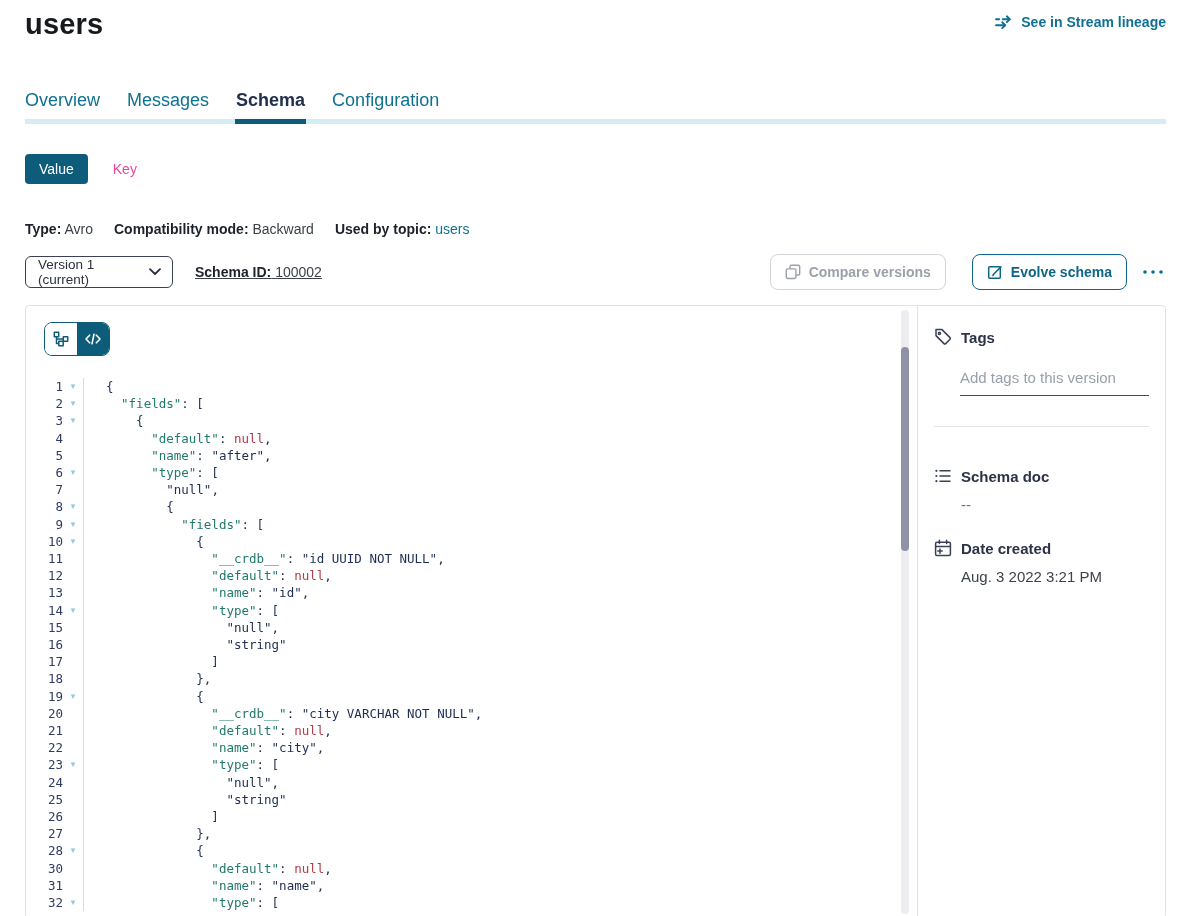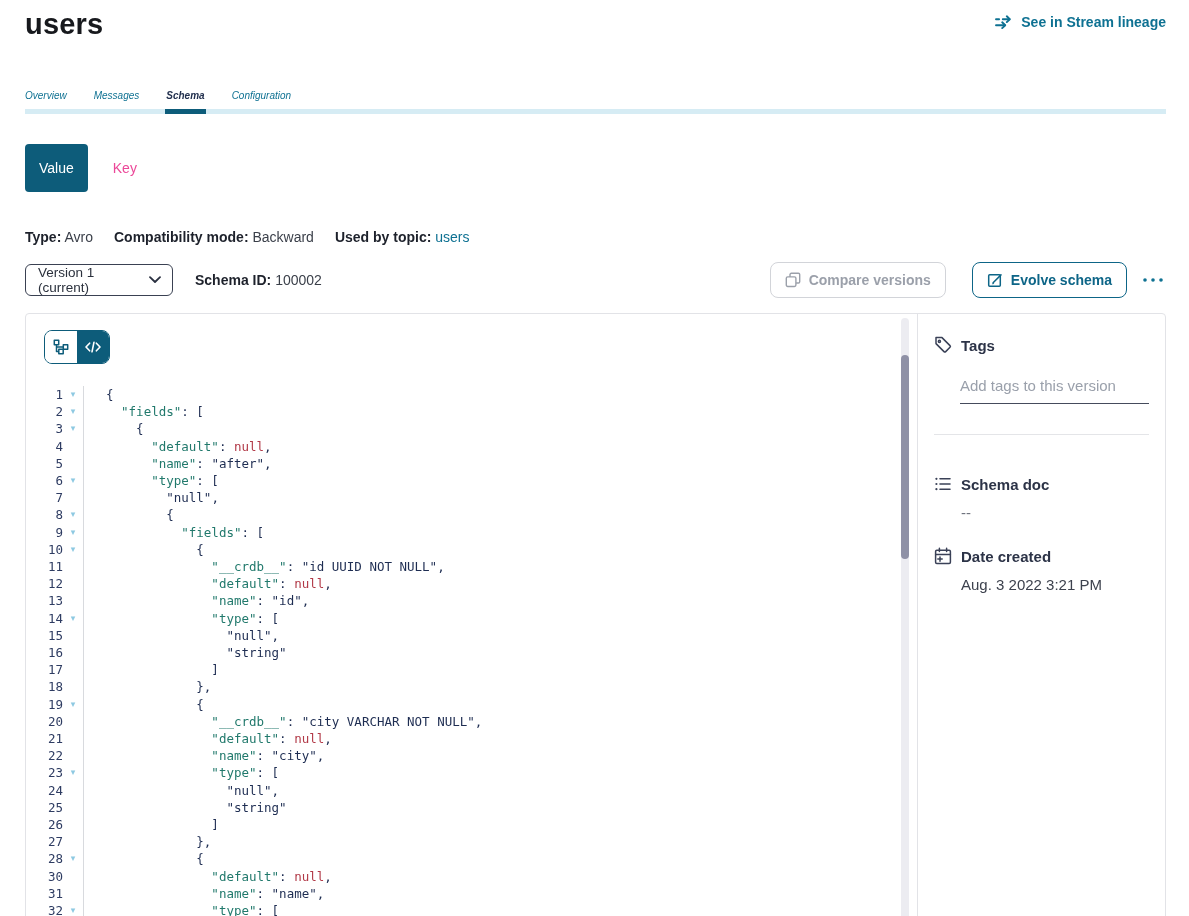--- a/index.html
+++ b/index.html
@@ -14,49 +14,49 @@
   .topbar { display:flex; justify-content:space-between; align-items:flex-start; }
   h1.title { font-size:29px; font-weight:700; color:#17191d; margin:8px 0 0 0; letter-spacing:.2px; }
   .lineage-link {
     display:flex; align-items:center; gap:7px; margin-top:14px;
     color:#0e7192; font-size:14px; font-weight:700; cursor:pointer; text-decoration:none;
   }
   .lineage-link svg { display:block; }
 
   
   .tabs { display:flex; gap:27px; margin-top:49px; padding-bottom:8px; position:relative; }
-  .tab { font-size:10px; font-weight:500; color:#0e7192; cursor:pointer; position:relative;font-style:italic; }
+  .tab { font-size:18px; font-weight:500; color:#0e7192; cursor:pointer; position:relative; }
   .tab.active { color:#22304e; font-weight:700; }
   .tab.active::after {
     content:""; position:absolute; left:-1px; right:-1px; bottom:-13px; height:5px;
     background:#0d5c7a; z-index:2;
   }
   .tab-track { position:absolute; left:0; right:0; bottom:-5px; height:5px; background:#d6ecf4; z-index:1; }
 
   
   .vk-toggle { margin-top:35px; display:flex; align-items:center; }
   .vk { font-family:inherit; font-size:14px; cursor:pointer; }
   .vk.active {
-    background:#0d5c7a; color:#ffffff; border:none; border-radius:4px; padding:16px 14px; font-weight:500;
+    background:#0d5c7a; color:#ffffff; border:none; border-radius:4px; padding:7px 14px; font-weight:500;
   }
   .vk.key { background:none; border:none; color:#ec4899; font-weight:500; margin-left:19px; padding:7px 6px; }
 
   
   .meta-row { margin-top:37px; display:flex; gap:21px; font-size:14px; color:#3a3f49; }
   .meta-label { font-weight:700; color:#1d212b; }
   .meta-link { color:#0e7192; cursor:pointer; }
 
   
   .version-row { margin-top:17px; display:flex; align-items:center; }
   .select {
     width:148px; height:32px; border:1px solid #3a4152; border-radius:6px; background:#fff;
     display:flex; align-items:center; justify-content:space-between; padding:0 11px 0 12px;
     font-size:13.5px; color:#2b313d; cursor:pointer;
   }
-  .schema-id { margin-left:22px; font-size:14px; color:#3a3f49; }
+  .schema-id { margin-left:22px; font-size:14px; color:#3a3f49;text-decoration:underline; }
   .flex-spacer { flex:1; }
   .btn {
     height:36px; border-radius:8px; background:#fff; font-family:inherit; font-size:14px;
     display:flex; align-items:center; gap:8px; padding:0 14px; cursor:pointer;
   }
   .btn.disabled { border:1px solid #d2d4d9; color:#9ba0aa; font-weight:600; cursor:default; }
   .btn.outline { border:1px solid #0d6587; color:#0d6587; font-weight:700; margin-left:26px; }
   .more-btn { margin-left:13px; color:#0e7192; cursor:pointer; display:flex; align-items:center; padding:4px 2px; }
 
   

